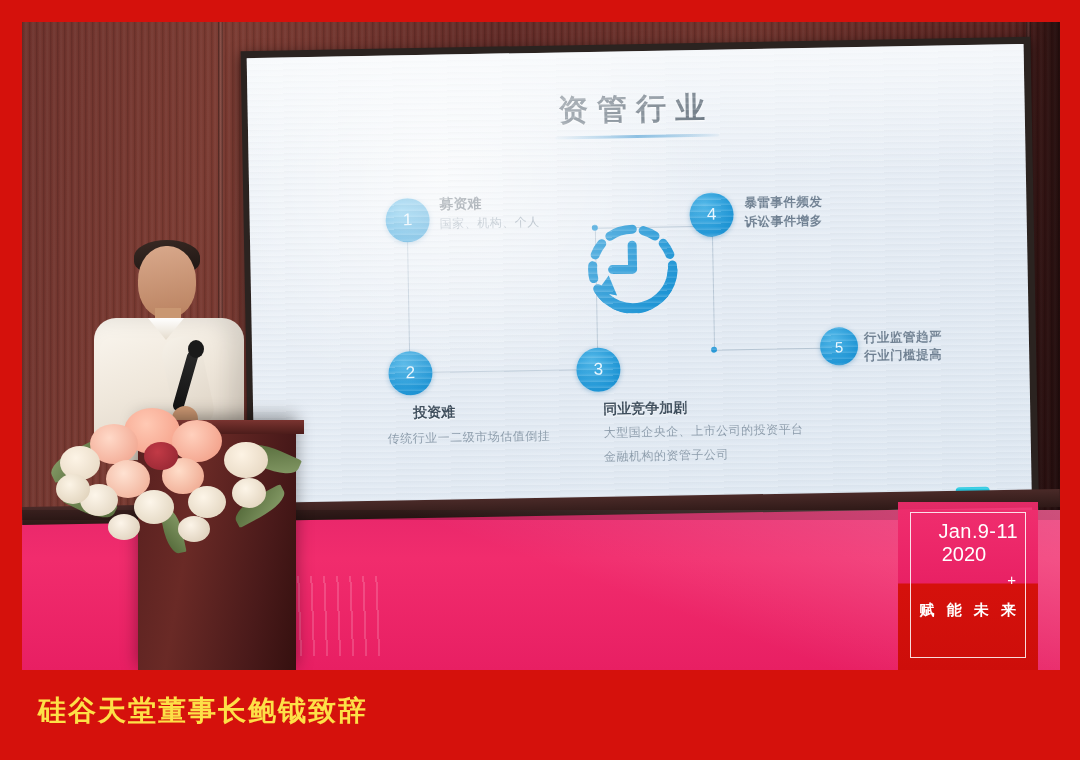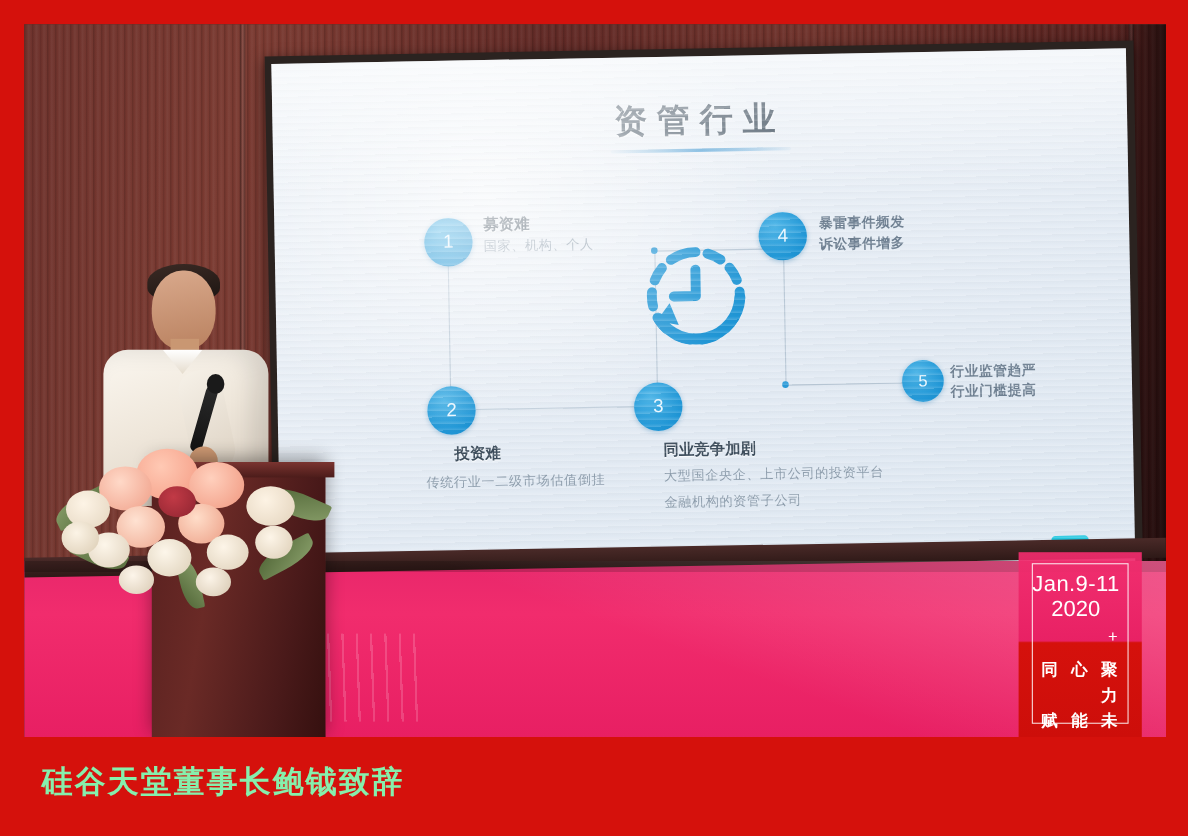--- a/index.html
+++ b/index.html
@@ -122,37 +122,37 @@
         box-shadow:0 -4px 16px rgba(0,0,0,.4);}
   .podium-top{position:absolute;left:-6px;top:0;width:172px;height:14px;
         background:linear-gradient(180deg,#7a3430,#4c1c1a);}
 
   .bouquet{position:absolute;left:-14px;bottom:112px;width:256px;height:160px;}
   .pet{position:absolute;border-radius:50%;}
   .leaf{position:absolute;border-radius:60% 6% 60% 6%;
         background:linear-gradient(150deg,#8aa06b,#4f6435);}
 
   
-  .badge{position:absolute;right:22px;bottom:0px;width:112px;height:168px;
+  .badge{position:absolute;right:22px;bottom:0px;width:140px;height:168px;
         background:linear-gradient(180deg,rgba(241,44,109,.92) 0%,rgba(232,31,99,.95) 48%,
                    rgba(213,17,12,1) 49%,rgba(205,14,10,1) 100%);overflow:hidden;}
   .badge-frame{position:absolute;left:12px;top:10px;right:12px;bottom:12px;
         border:1px solid rgba(255,255,255,.85);}
   .badge-date{position:absolute;left:12px;right:20px;top:18px;text-align:right;color:#fff;
         font-size:20px;line-height:23px;letter-spacing:.4px;}
   .badge-year{position:absolute;left:12px;right:20px;top:41px;text-align:center;color:#fff;
         font-size:20px;line-height:23px;}
   .badge-plus{position:absolute;left:12px;right:22px;top:70px;text-align:right;color:#fff;
         font-size:15px;line-height:15px;}
   .badge-cn{position:absolute;left:14px;right:18px;top:96px;text-align:right;color:#fff;
         font-size:15px;line-height:23px;letter-spacing:4px;font-weight:700;}
 
   
   .caption-bar{position:absolute;left:0;right:0;bottom:0;height:90px;background:#d5110c;}
-  .caption{position:absolute;left:38px;top:22px;color:#86efac;font-size:28px;font-weight:700;
+  .caption{position:absolute;left:38px;top:22px;color:#fde047;font-size:28px;font-weight:700;
         letter-spacing:2px;}
 </style>
 </head>
 <body>
 
 <div class="photo-frame">
 
   <div class="photo">
 
     <div class="wall"></div>
@@ -268,21 +268,20 @@
         <div class="pet" style="left:132px;top:118px;width:32px;height:26px;background:radial-gradient(circle at 40% 35%,#fcf4e8,#d6c7b0);"></div>
       </div>
     </div>
 
     <div class="badge">
       <div class="badge-frame"></div>
       <div class="badge-date">Jan.9-11</div>
       <div class="badge-year">2020</div>
       <div class="badge-plus">+</div>
       <div class="badge-cn">
-        <div>同 心 聚 力</div>
         <div>赋 能 未 来</div>
       </div>
     </div>
 
   </div>
 
   <div class="caption-bar">
     <div class="caption">硅谷天堂董事长鲍钺致辞</div>
   </div>
 

